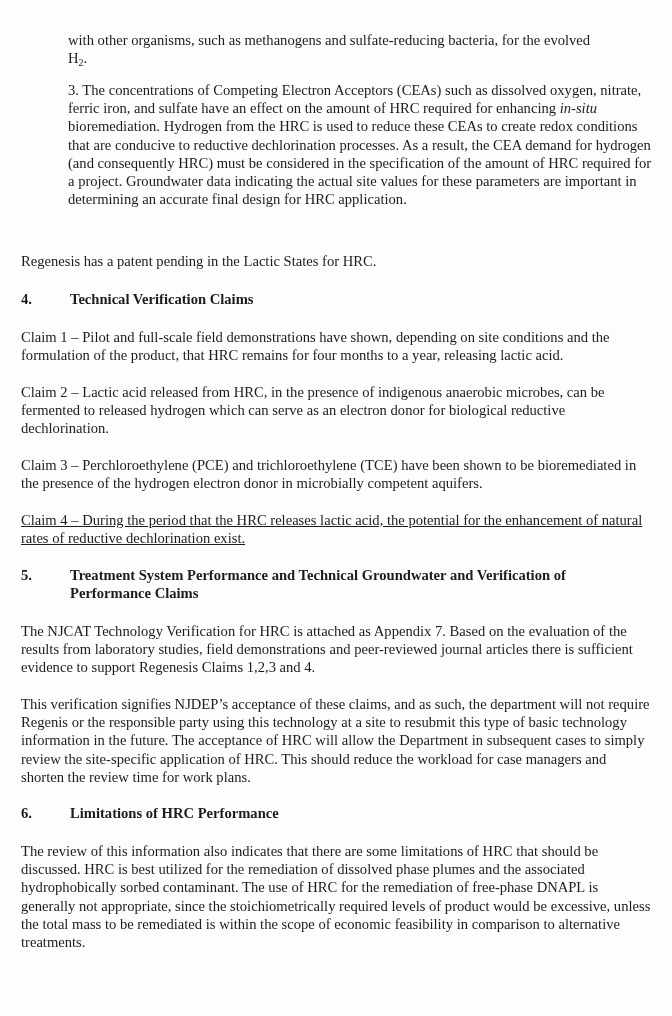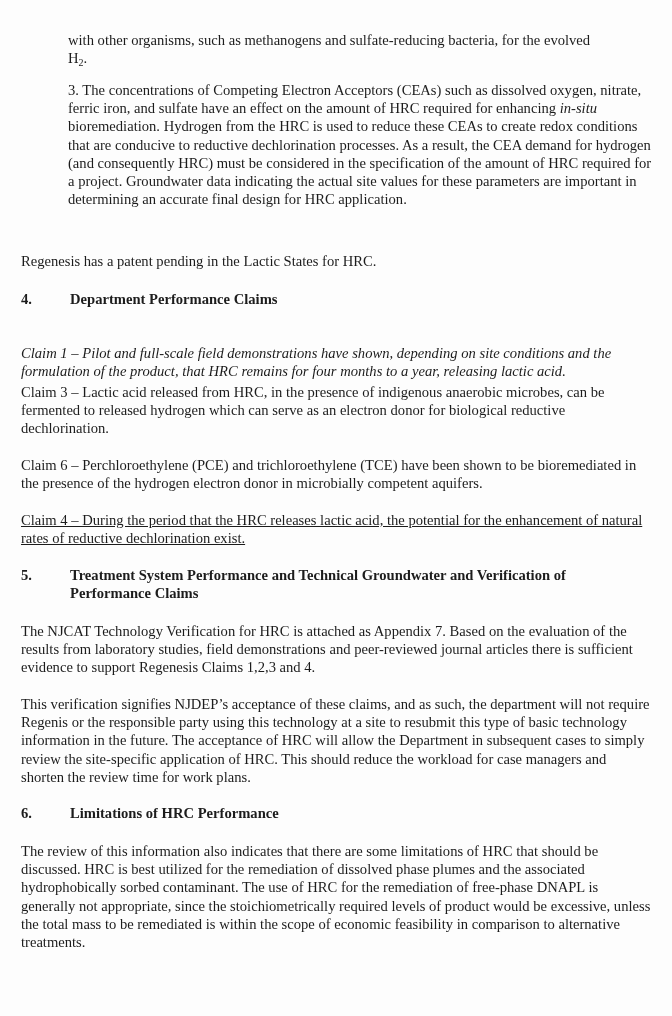--- a/index.html
+++ b/index.html
@@ -36,25 +36,25 @@
   </p>
 
   <p class="blk ind" style="top:65px;">
     <span>3.  The concentrations of Competing Electron Acceptors (CEAs) such as dissolved oxygen, nitrate, ferric iron, and sulfate have an effect on the amount of HRC required for enhancing </span><i>in-situ</i><span> bioremediation.  Hydrogen from the HRC is used to reduce these CEAs to create redox conditions that are conducive to reductive dechlorination processes.  As a result, the CEA demand for hydrogen (and consequently HRC) must be considered in the specification of the amount of HRC required for a project.  Groundwater data indicating the actual site values for these parameters are important in determining an accurate final design for HRC application.</span>
   </p>
 
   <p class="blk full" style="top:236px;">Regenesis has a patent pending in the Lactic States for HRC.</p>
 
   <div class="h" style="top:274px;">
     <span class="num">4.</span>
-    <span class="title">Department Performance Claims</span>
+    <span class="title">Technical Verification Claims</span>
   </div>
-  <p class="blk full" style="top:328px;font-style:italic;">Claim 1 – Pilot and full-scale field demonstrations have shown, depending on site conditions and the formulation of the product, that HRC remains for four months to a year, releasing lactic acid.</p>
-  <p class="blk full" style="top:367px;">Claim 3 – Lactic acid released from HRC, in the presence of indigenous anaerobic microbes, can be fermented to released hydrogen which can serve as an electron donor for biological reductive dechlorination.</p>
-  <p class="blk full" style="top:440px;">Claim 6 – Perchloroethylene (PCE) and trichloroethylene (TCE) have been shown to be bioremediated in the presence of the hydrogen electron donor in microbially competent aquifers.</p>
+  <p class="blk full" style="top:312px;">Claim 1 – Pilot and full-scale field demonstrations have shown, depending on site conditions and the formulation of the product, that HRC remains for four months to a year, releasing lactic acid.</p>
+  <p class="blk full" style="top:367px;">Claim 2 – Lactic acid released from HRC, in the presence of indigenous anaerobic microbes, can be fermented to released hydrogen which can serve as an electron donor for biological reductive dechlorination.</p>
+  <p class="blk full" style="top:440px;">Claim 3 – Perchloroethylene (PCE) and trichloroethylene (TCE) have been shown to be bioremediated in the presence of the hydrogen electron donor in microbially competent aquifers.</p>
   <p class="blk full" style="top:495px;text-decoration:underline;">Claim 4 – During the period that the HRC releases lactic acid, the potential for the enhancement of natural rates of reductive dechlorination exist.</p>
 
   <div class="h" style="top:550px;">
     <span class="num">5.</span>
     <span class="title">Treatment System Performance and Technical Groundwater and Verification of Performance Claims</span>
   </div>
   <p class="blk full" style="top:606px;">The NJCAT Technology Verification for HRC is attached as Appendix 7.  Based on the evaluation of the results from laboratory studies, field demonstrations and peer-reviewed journal articles there is sufficient evidence to support Regenesis Claims 1,2,3 and 4.</p>
   <p class="blk full" style="top:679px;">This verification signifies NJDEP’s acceptance of these claims, and as such, the department will not require Regenis or the responsible party using this technology at a site to resubmit this type of basic technology information in the future.  The acceptance of HRC will allow the Department in subsequent cases to simply review the site-specific application of HRC.  This should reduce the workload for case managers and shorten the review time for work plans.</p>
 
   <div class="h" style="top:788px;">

